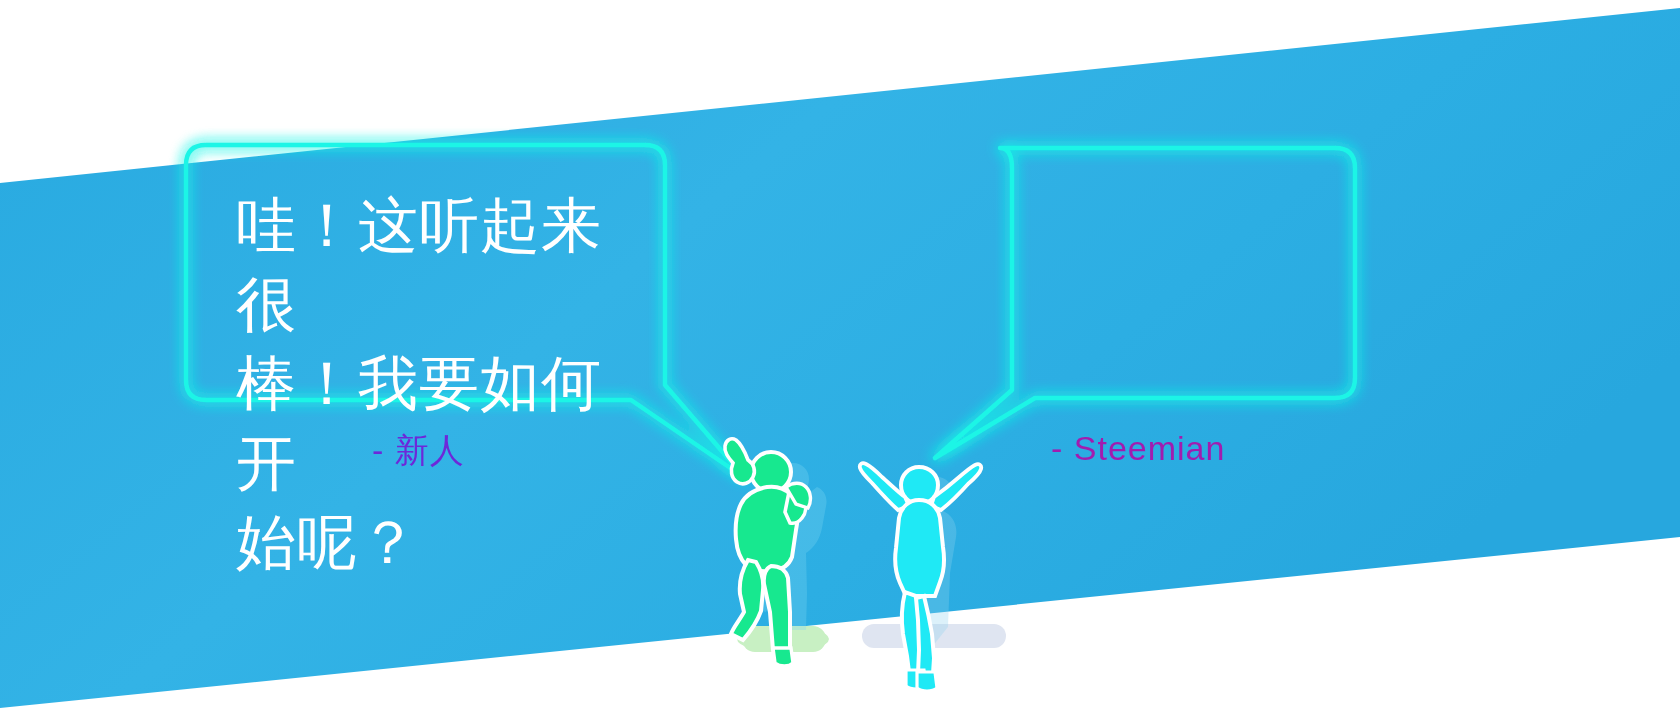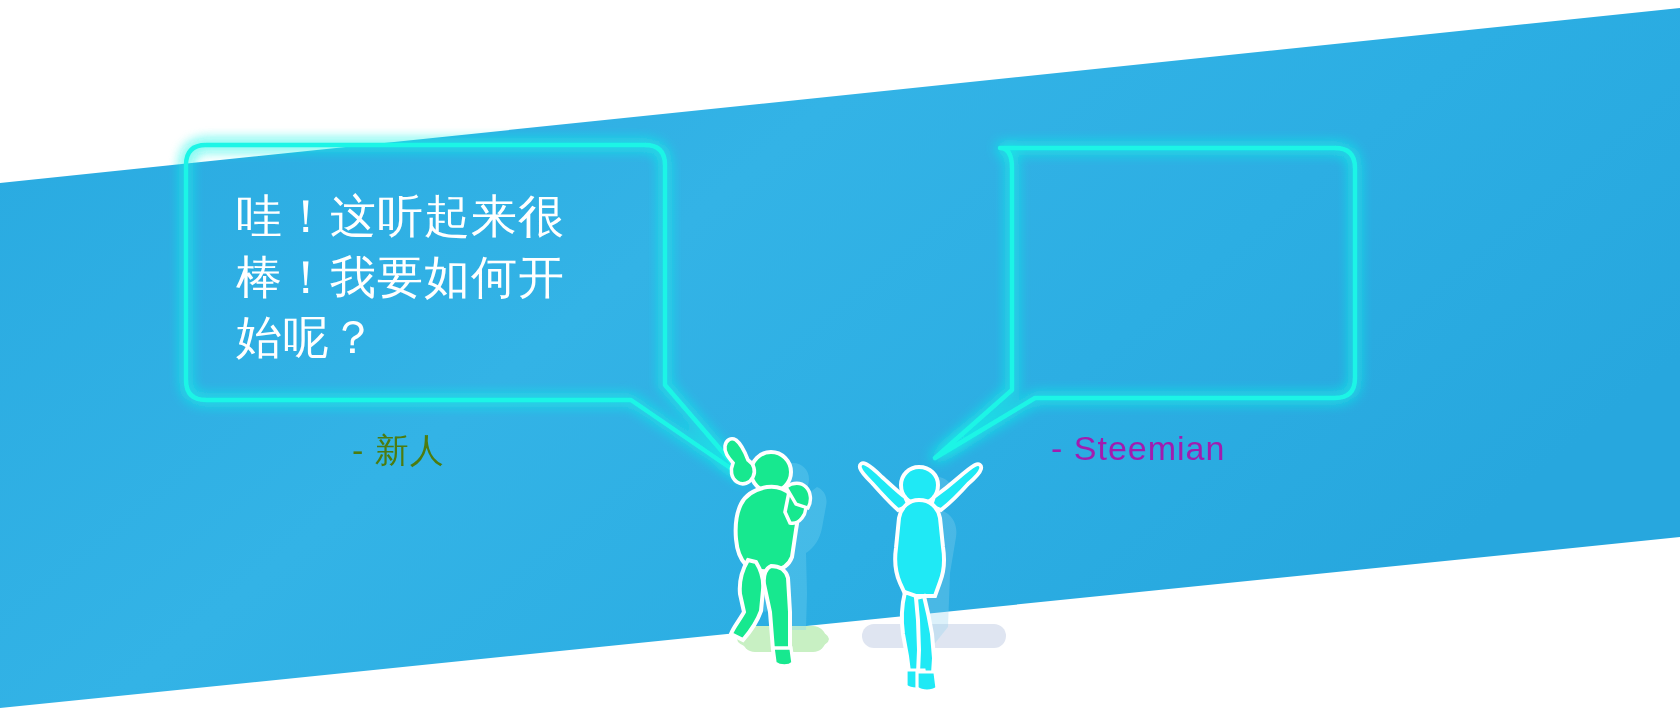--- a/index.html
+++ b/index.html
@@ -29,21 +29,21 @@
   .txt-layer {
     position: absolute;
     inset: 0;
     width: 1680px;
     height: 716px;
     pointer-events: none;
   }
   .quote {
     position: absolute;
     color: #ffffff;
-    font-size: 46px;
+    font-size: 60px;
     line-height: 1.32;
     letter-spacing: 1px;
     white-space: pre-line;
     font-weight: 400;
   }
   #quote-left {
     left: 236px;
     top: 186px;
     width: 380px;
     text-align: left;
@@ -54,23 +54,23 @@
     width: 330px;
     text-align: center;
   }
   .attrib {
     position: absolute;
     font-size: 34px;
     letter-spacing: 1px;
     white-space: nowrap;
   }
   #attrib-left {
-    left: 352px;
+    left: 372px;
     top: 428px;
-    color: #4d7c0f;
+    color: #6d28d9;
   }
   #attrib-right {
     left: 1051px;
     top: 429px;
     color: #a21caf;
   }
 </style>
 </head>
 <body>
 

